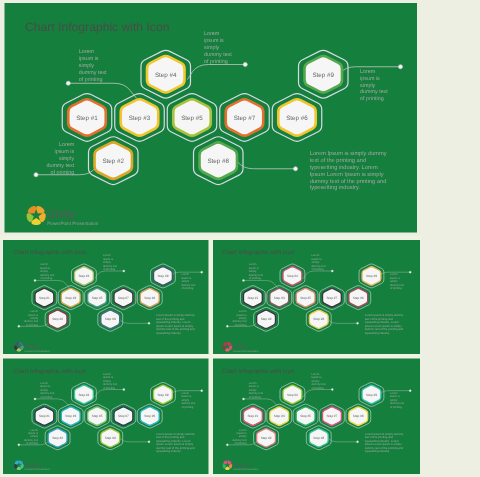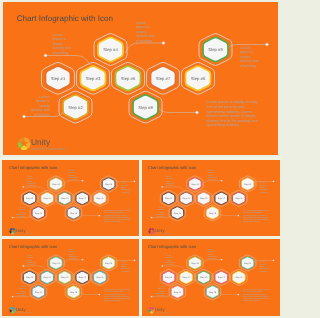--- a/index.html
+++ b/index.html
@@ -2,21 +2,21 @@
 <html><head>
 <meta charset="utf-8">
 <title>Chart Infographic with Icon</title>
 <style>
   html,body{margin:0;padding:0;}
   body{width:281px;height:318px;overflow:hidden;background:#edefe3;
        font-family:"Liberation Sans",sans-serif;
        -webkit-font-smoothing:antialiased;text-rendering:geometricPrecision;}
   svg text{-webkit-font-smoothing:antialiased;}
   .page{position:relative;width:281px;height:318px;box-sizing:border-box;}
-  .slide{position:absolute;background:#f97316;overflow:hidden;}
+  .slide{position:absolute;background:#15803d;overflow:hidden;}
   .slide svg{display:block;}
   .divh{position:absolute;background:#f0f2e2;}
   .divv{position:absolute;background:#f0f2e2;}
 </style>
 </head>
 <body>
 
 <div class="page">
   <div class="slide" id="s-hero" style="left:3px;top:2px;width:275px;height:153px">
       <svg width="275" height="153" viewBox="0 0 275 153" preserveAspectRatio="xMidYMid meet">

